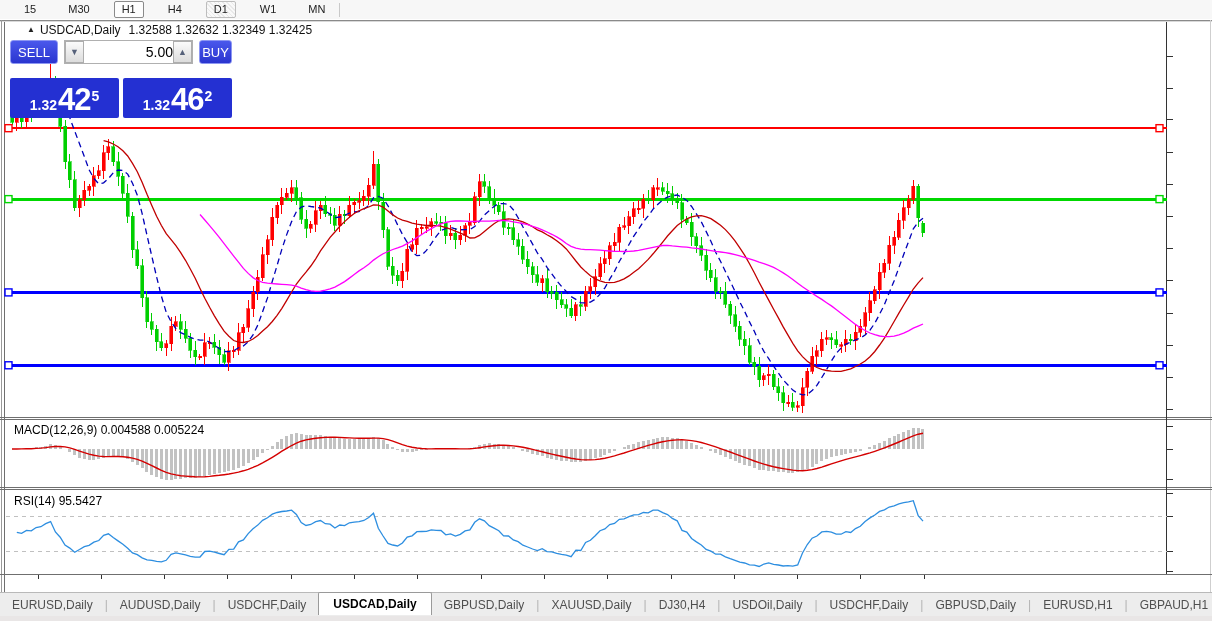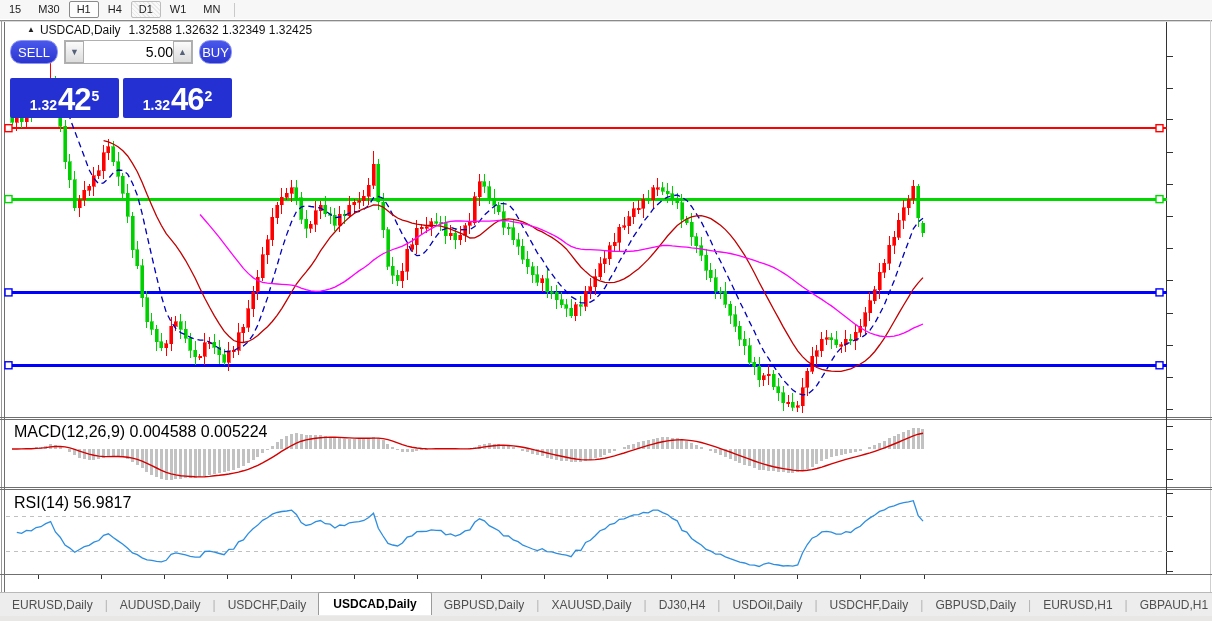--- a/index.html
+++ b/index.html
@@ -2,50 +2,50 @@
 <html><head>
 <meta charset="utf-8">
 <style>
   html,body{margin:0;padding:0;background:#fff;}
   body{width:1212px;height:621px;position:relative;overflow:hidden;
        font-family:"Liberation Sans",sans-serif;-webkit-font-smoothing:antialiased;}
   #chart-svg{position:absolute;left:0;top:0;z-index:1;}
   .ov{position:absolute;z-index:2;}
   
   .toolbar{left:0;top:0;width:1212px;height:19px;background:#f7f7f7;display:flex;align-items:center;}
-  .tfbtn{font-size:11px;color:#222;padding:1px 7px;margin-left:1px;border:1px solid transparent;border-radius:2px;line-height:13px;}
+  .tfbtn{font-size:11px;color:#222;padding:1px 7px;margin-left:16px;border:1px solid transparent;border-radius:2px;line-height:13px;}
   .tfbtn.outlined{border-color:#8a8a8a;background:#fdfdfd;}
   .tfbtn.checked{border-color:#bdbdbd;background:repeating-linear-gradient(45deg,#e9e9e9 0 1px,#f9f9f9 1px 3px);}
   .tb-divider{width:1px;height:14px;background:#c9c9c9;margin-left:6px;}
   
   .ohlc-title{left:27px;top:23px;font-size:12px;color:#111;white-space:nowrap;}
   .ohlc-title .tri{font-size:8px;vertical-align:2px;margin-right:5px;color:#222;}
   .ohlc-title .vals{margin-left:8px;}
   
   .tpanel{left:10px;top:40px;width:222px;z-index:3;}
   .tp-row1{display:flex;align-items:stretch;height:24px;}
-  .tp-btn{background:linear-gradient(#4a58ec,#2a35cf);border:1px solid #8d97f2;border-radius:11px;
+  .tp-btn{background:linear-gradient(#4a58ec,#2a35cf);border:1px solid #8d97f2;border-radius:3px;
           color:#fff;font-size:13px;display:flex;align-items:center;justify-content:center;box-sizing:border-box;}
   .tp-sell{width:48px;}
   .tp-buy{width:33px;margin-left:6px;}
   .tp-spin{flex:1;margin-left:6px;display:flex;border:1px solid #b0b0b0;background:#f1f1f1;box-sizing:border-box;}
   .tp-spinbtn{width:19px;background:linear-gradient(#fbfbfb,#dcdcdc);border:1px solid #adadad;color:#56617a;
               font-size:9px;display:flex;align-items:center;justify-content:center;box-sizing:border-box;}
   .tp-vol{flex:1;background:#fff;font-size:14px;color:#000;display:flex;align-items:center;justify-content:flex-end;padding-right:0;}
   .tp-row2{display:flex;margin-top:14px;height:40px;}
   .tp-price{flex:1;background:#2430d2;border-radius:2px;color:#fff;display:flex;align-items:flex-end;justify-content:center;padding-bottom:3px;box-sizing:border-box;}
   .tp-price + .tp-price{margin-left:4px;}
   .tp-small{font-size:14px;font-weight:bold;line-height:20px;margin-right:1px;}
   .tp-big{font-size:31px;font-weight:bold;line-height:30px;letter-spacing:-1px;}
   .tp-sup{font-size:14px;font-weight:bold;line-height:36px;align-self:flex-start;margin-left:1px;}
   
   .axtick{position:absolute;left:1174px;font-size:11px;color:#000;white-space:nowrap;}
   .pricebox{position:absolute;left:1168px;width:44px;height:13px;font-size:10.5px;font-weight:bold;
             display:flex;align-items:center;justify-content:center;white-space:nowrap;}
-  .indlabel{font-size:16px;color:#000;white-space:nowrap;}
+  .indlabel{font-size:12px;color:#000;white-space:nowrap;}
   .datelabel{position:absolute;top:578px;font-size:11px;color:#000;white-space:nowrap;transform:translateX(-50%);}
   
   .tabbar{left:0;top:592px;width:1212px;height:24px;background:#ededed;border-top:1px solid #b9b9b9;
           display:flex;align-items:center;box-sizing:border-box;}
   .tab{font-size:12px;color:#4f4f4f;padding:3px 12px;white-space:nowrap;}
   .tab.active{background:#fff;border:1px solid #9a9a9a;border-bottom:none;color:#000;font-weight:bold;
               padding:4px 14px;margin-top:-2px;border-radius:2px 2px 0 0;}
   .tabsep{color:#b3b3b3;font-size:12px;}
   .bottomstrip{left:0;top:616px;width:1212px;height:5px;background:#e9e6e6;}
 </style>
@@ -723,21 +723,21 @@
     </div>
     <div class="tp-price">
       <span class="tp-small">1.32</span>
         <span class="tp-big">46</span>
         <span class="tp-sup">2</span>
     </div>
   </div>
 </div>
 
 <div class="ov indlabel" style="left:14px;top:423px;">MACD(12,26,9) 0.004588 0.005224</div>
-<div class="ov indlabel" style="left:14px;top:494px;">RSI(14) 56.9817</div>
+<div class="ov indlabel" style="left:14px;top:494px;">RSI(14) 95.5427</div>
 
 <div id="axis-labels">
     <div class="axtick" style="top: 50px;">1.35455</div>
     <div class="axtick" style="top: 82.3565px;">1.34900</div>
     <div class="axtick" style="top: 113.838px;">1.34360</div>
     <div class="axtick" style="top: 146.195px;">1.33805</div>
     <div class="axtick" style="top: 178.551px;">1.33250</div>
     <div class="axtick" style="top: 210.908px;">1.32695</div>
     <div class="axtick" style="top: 242.39px;">1.32155</div>
     <div class="axtick" style="top: 274.746px;">1.31600</div>

